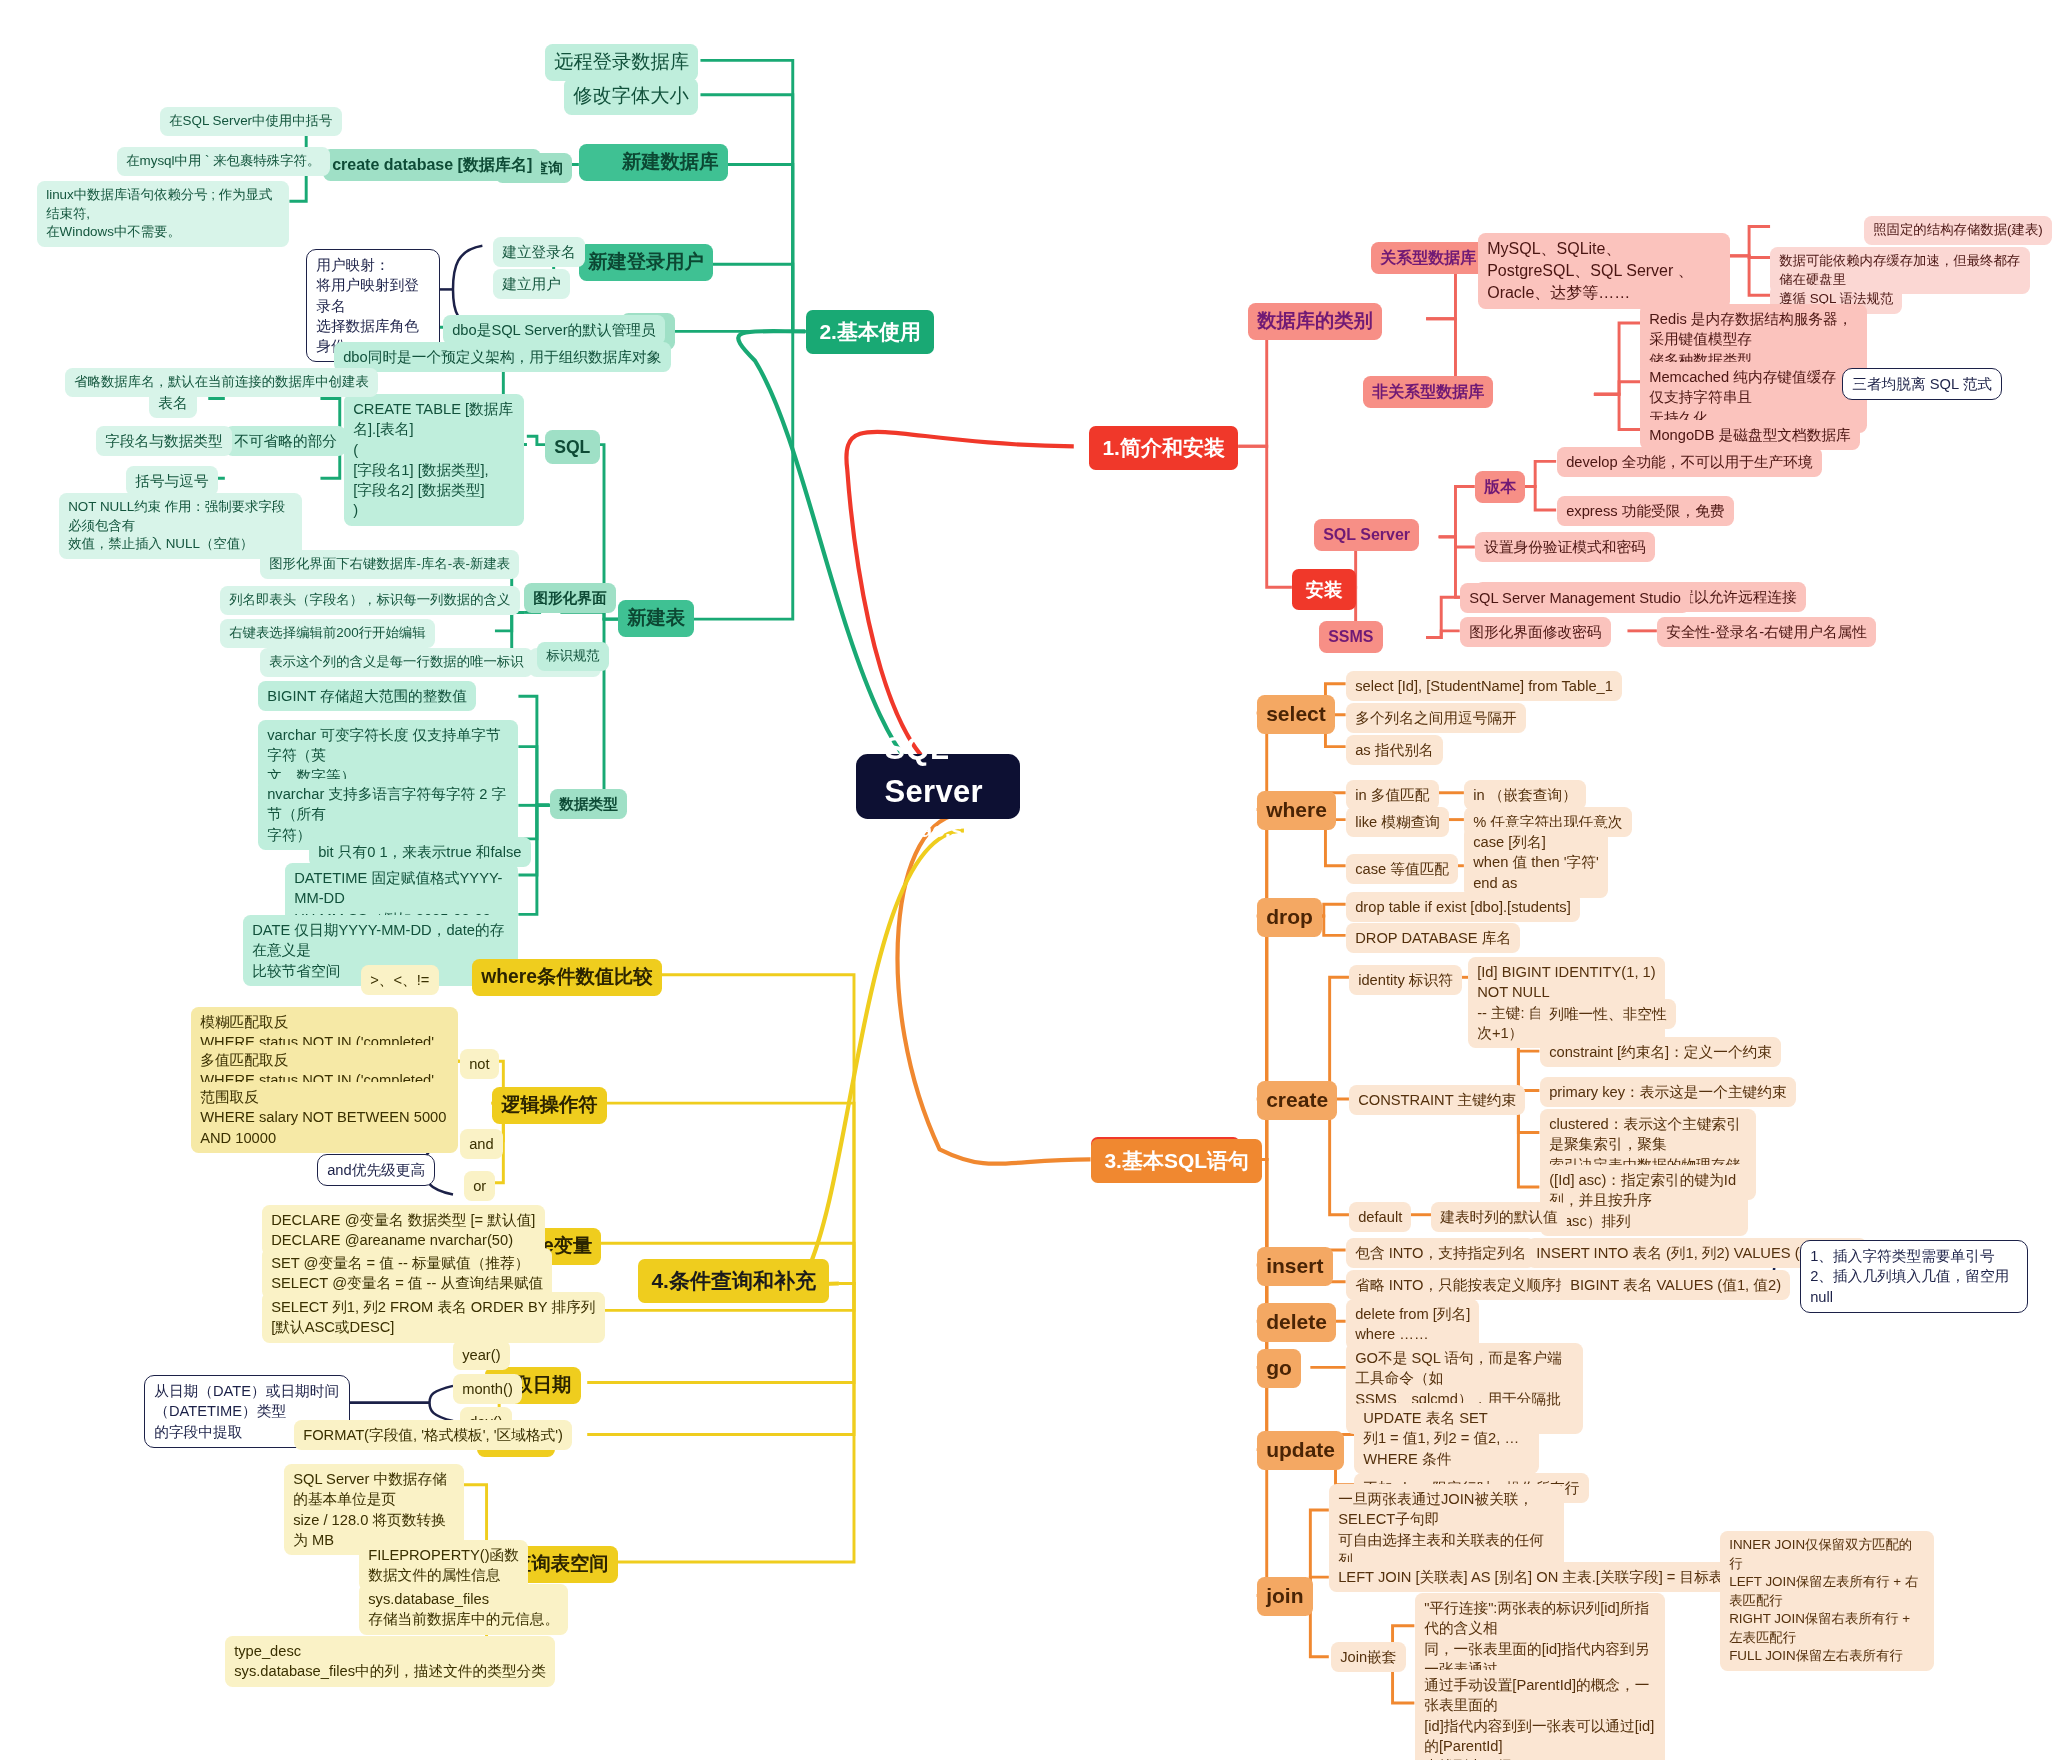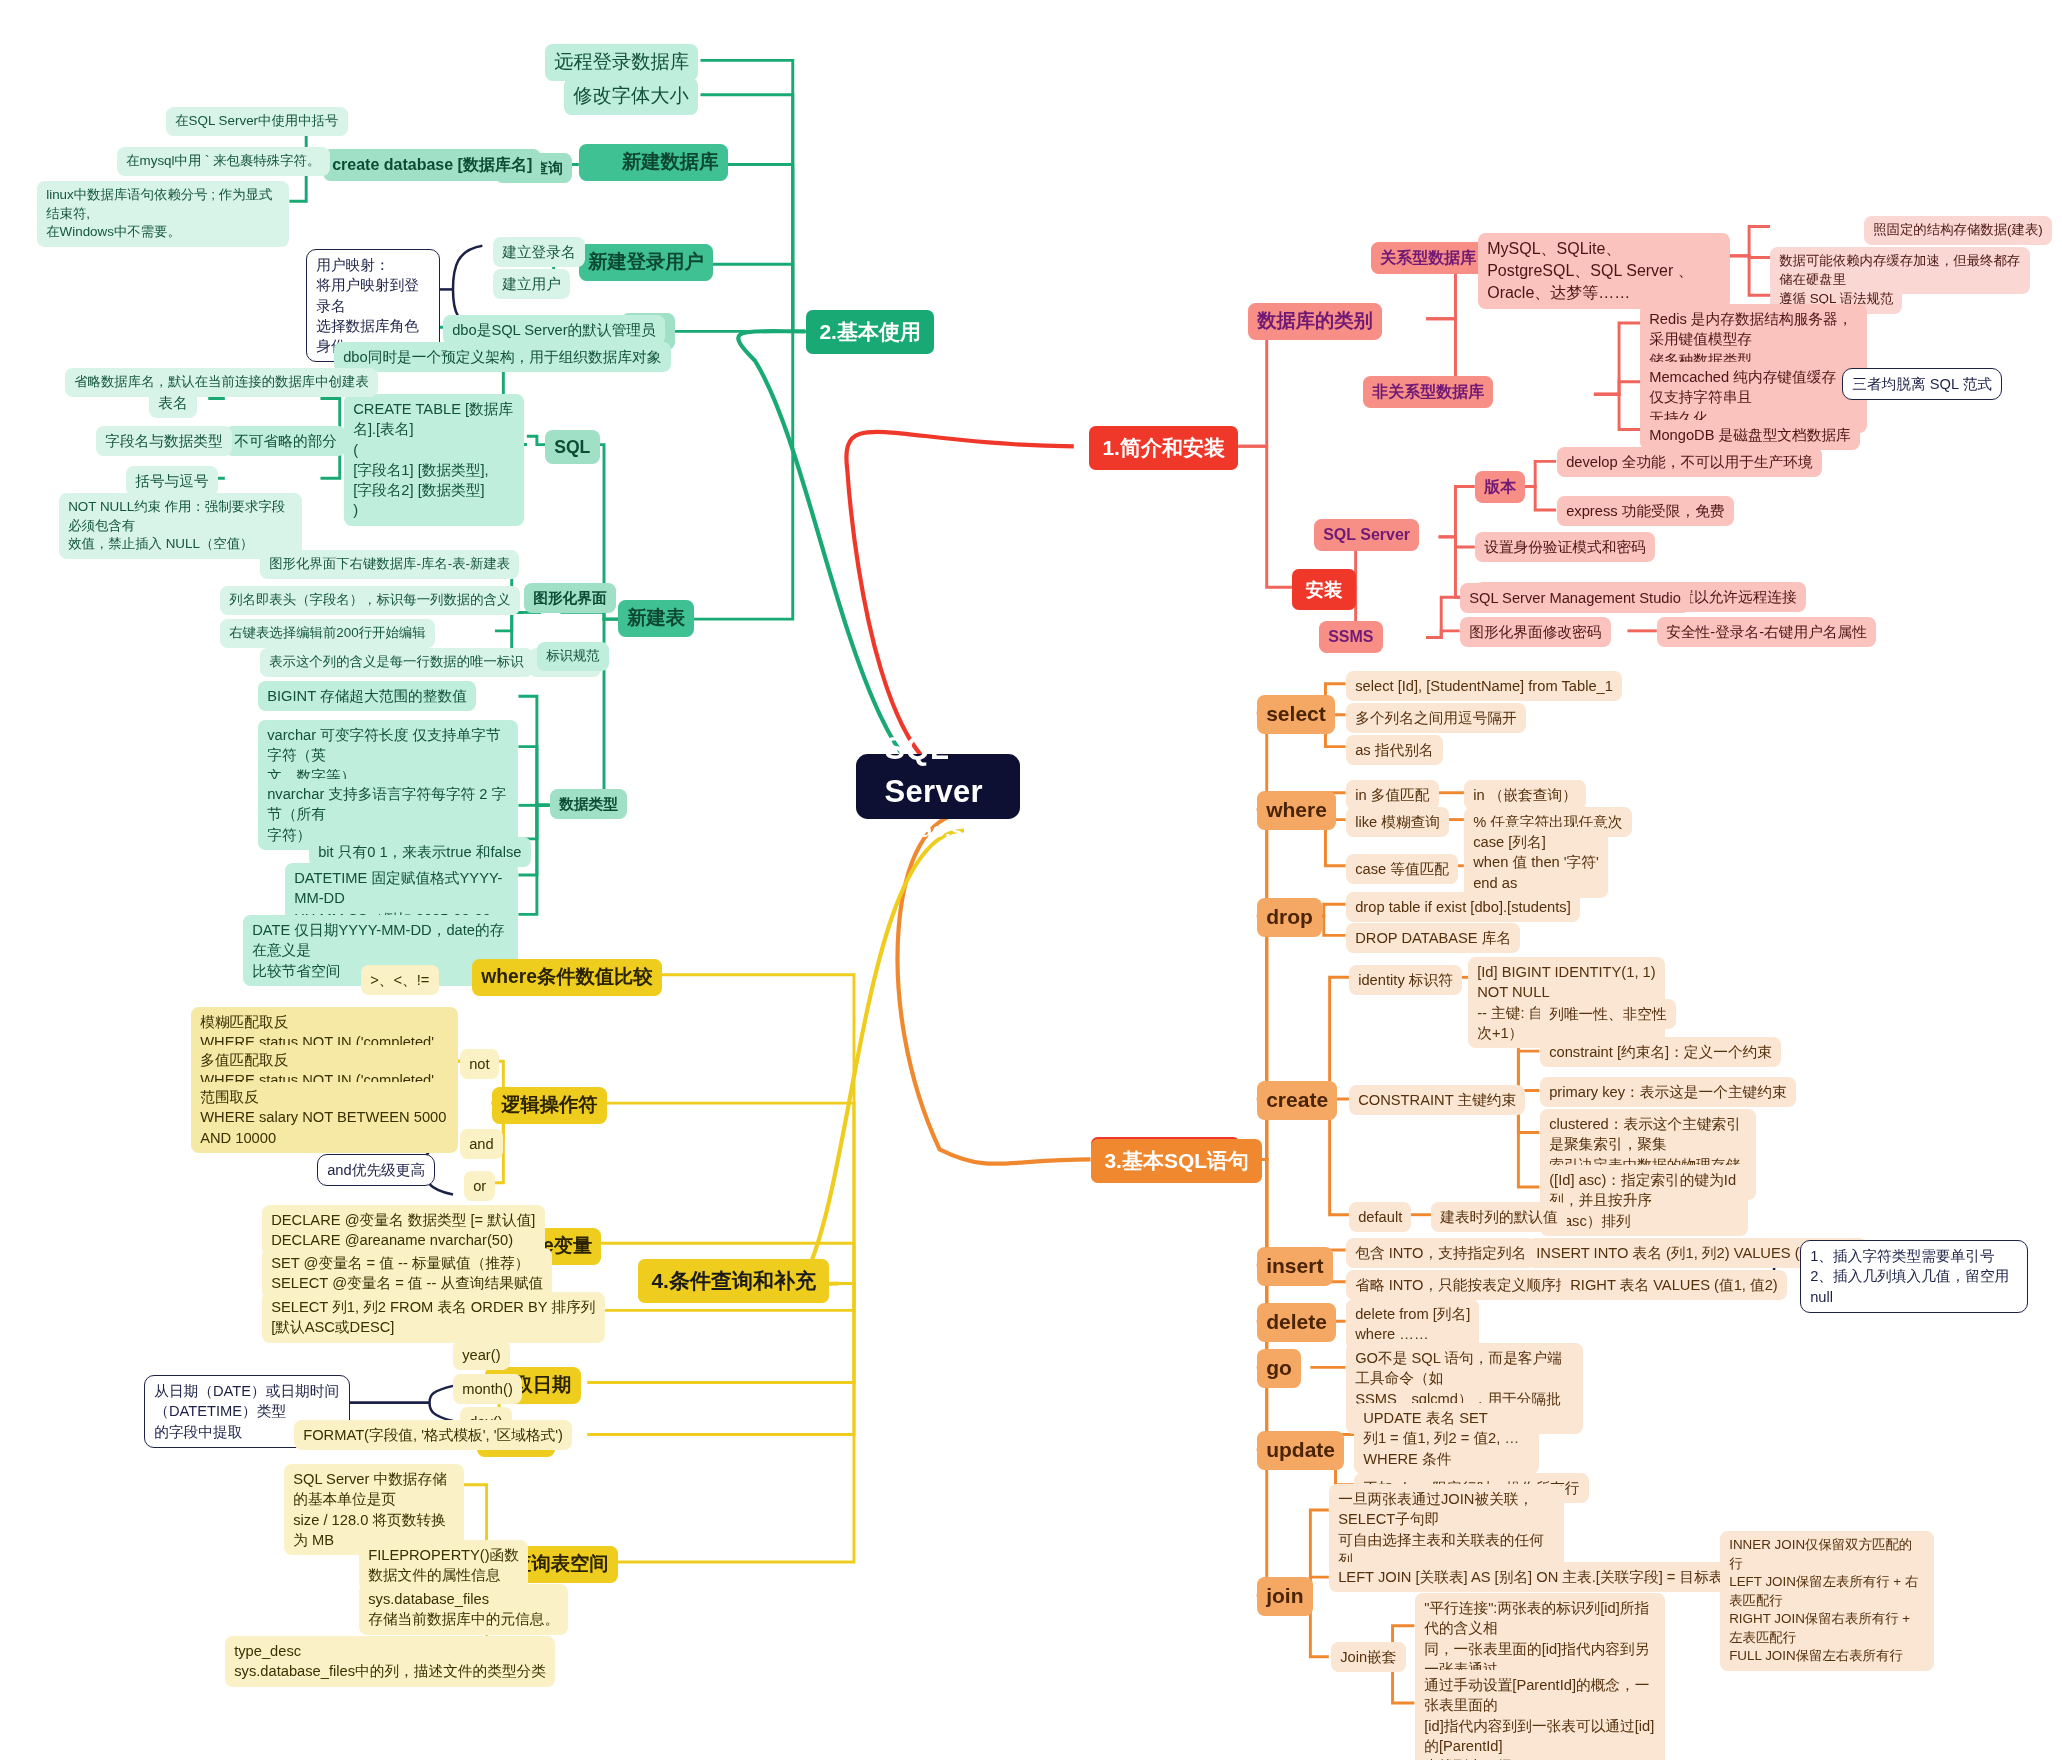--- a/index.html
+++ b/index.html
@@ -284,21 +284,21 @@
 <div class="node r2 fs13" style="left:1657px; top:617px;"><span>安全性-登录名-右键用户名属性</span></div>
 
 <div class="node root-chip root-green" style="left:806px; top:310px;"><span>2.基本使用</span></div>
 
 <div class="node g3 fs17" style="left:545px; top:44px;"><span>远程登录数据库</span></div>
 <div class="node g3 fs17" style="left:564px; top:78px;"><span>修改字体大小</span></div>
 
 <div class="node g1 fs17" style="left:579px; top:144px;padding-left:43px;"><span>新建数据库</span></div>
 <div class="node g2 fs13" style="left:495px; top:153px;"><span>新建查询</span></div>
 <div class="node g2 fs14" style="left:323px; top:149px;"><span>create database [数据库名]</span></div>
-<div class="node g4 fs12" style="left:166px; top:107px;justify-content:center;"><span>在SQL Server中使用中括号</span></div>
+<div class="node g4 fs12" style="left:160px; top:107px;justify-content:center;"><span>在SQL Server中使用中括号</span></div>
 <div class="node g4 fs12" style="left:117px; top:147px;"><span>在mysql中用 ` 来包裹特殊字符。</span></div>
 <div class="node g4 fs12" style="left:37px; top:181px; width:252px;"><span>linux中数据库语句依赖分号 ; 作为显式结束符,
 在Windows中不需要。</span></div>
 
 <div class="node g1 fs17" style="left:579px; top:244px;"><span>新建登录用户</span></div>
 <div class="node g4 fs13" style="left:493px; top:237px;"><span>建立登录名</span></div>
 <div class="node g4 fs13" style="left:493px; top:269px;"><span>建立用户</span></div>
 <div class="node callout fs13" style="left:306px; top:249px; width:134px;"><span>用户映射：
 将用户映射到登录名
 选择数据库角色身份</span></div>
@@ -375,21 +375,21 @@
 索引决定表中数据的物理存储顺序</span></div>
 <div class="node o3 fs13" style="left:1540px; top:1165px; width:208px;"><span>([Id] asc)：指定索引的键为Id列，并且按升序
 （asc）排列</span></div>
 <div class="node o3 fs13" style="left:1349px; top:1202px;"><span>default</span></div>
 <div class="node o3 fs13" style="left:1431px; top:1202px;"><span>建表时列的默认值</span></div>
 
 <div class="node o1 fs19" style="left:1257px; top:1247px;"><span>insert</span></div>
 <div class="node o3 fs13" style="left:1346px; top:1238px;"><span>包含 INTO，支持指定列名</span></div>
 <div class="node o3 fs13" style="left:1346px; top:1270px;"><span>省略 INTO，只能按表定义顺序插入所有列的值</span></div>
 <div class="node o3 fs13" style="left:1527px; top:1238px;"><span>INSERT INTO 表名 (列1, 列2) VALUES (值1, 值2)</span></div>
-<div class="node o3 fs13" style="left:1561px; top:1270px;"><span>RIGHT 表名 VALUES (值1, 值2)</span></div>
+<div class="node o3 fs13" style="left:1561px; top:1270px;"><span>BIGINT 表名 VALUES (值1, 值2)</span></div>
 <div class="node callout fs13" style="left:1800px; top:1240px; width:228px;"><span>1、插入字符类型需要单引号
 2、插入几列填入几值，留空用null</span></div>
 
 <div class="node o1 fs19" style="left:1257px; top:1303px;"><span>delete</span></div>
 <div class="node o3 fs13" style="left:1346px; top:1299px;"><span>delete from [列名]
 where ……</span></div>
 
 <div class="node o1 fs19" style="left:1257px; top:1349px;"><span>go</span></div>
 <div class="node o3 fs13" style="left:1346px; top:1343px; width:237px;"><span>GO不是 SQL 语句，而是客户端工具命令（如
 SSMS、sqlcmd），用于分隔批处理语句。</span></div>

